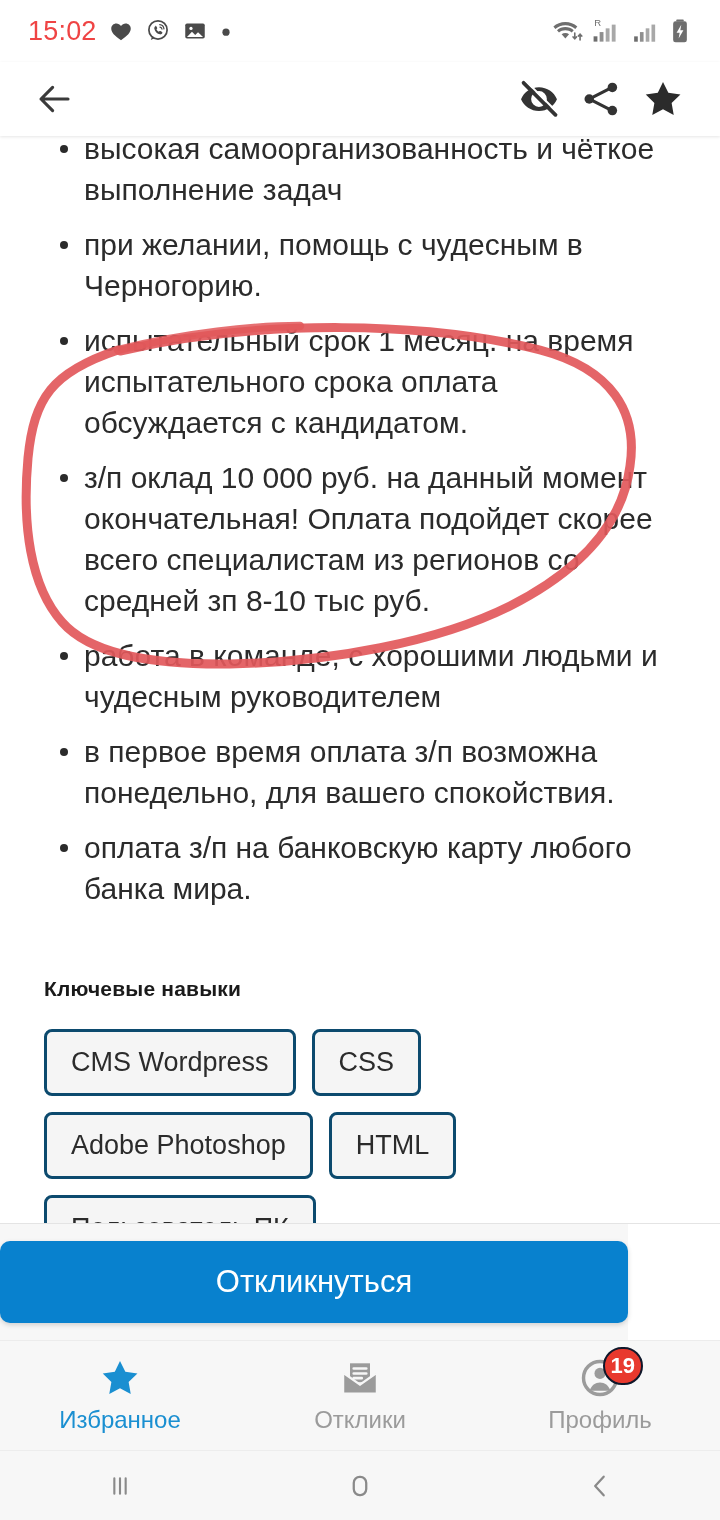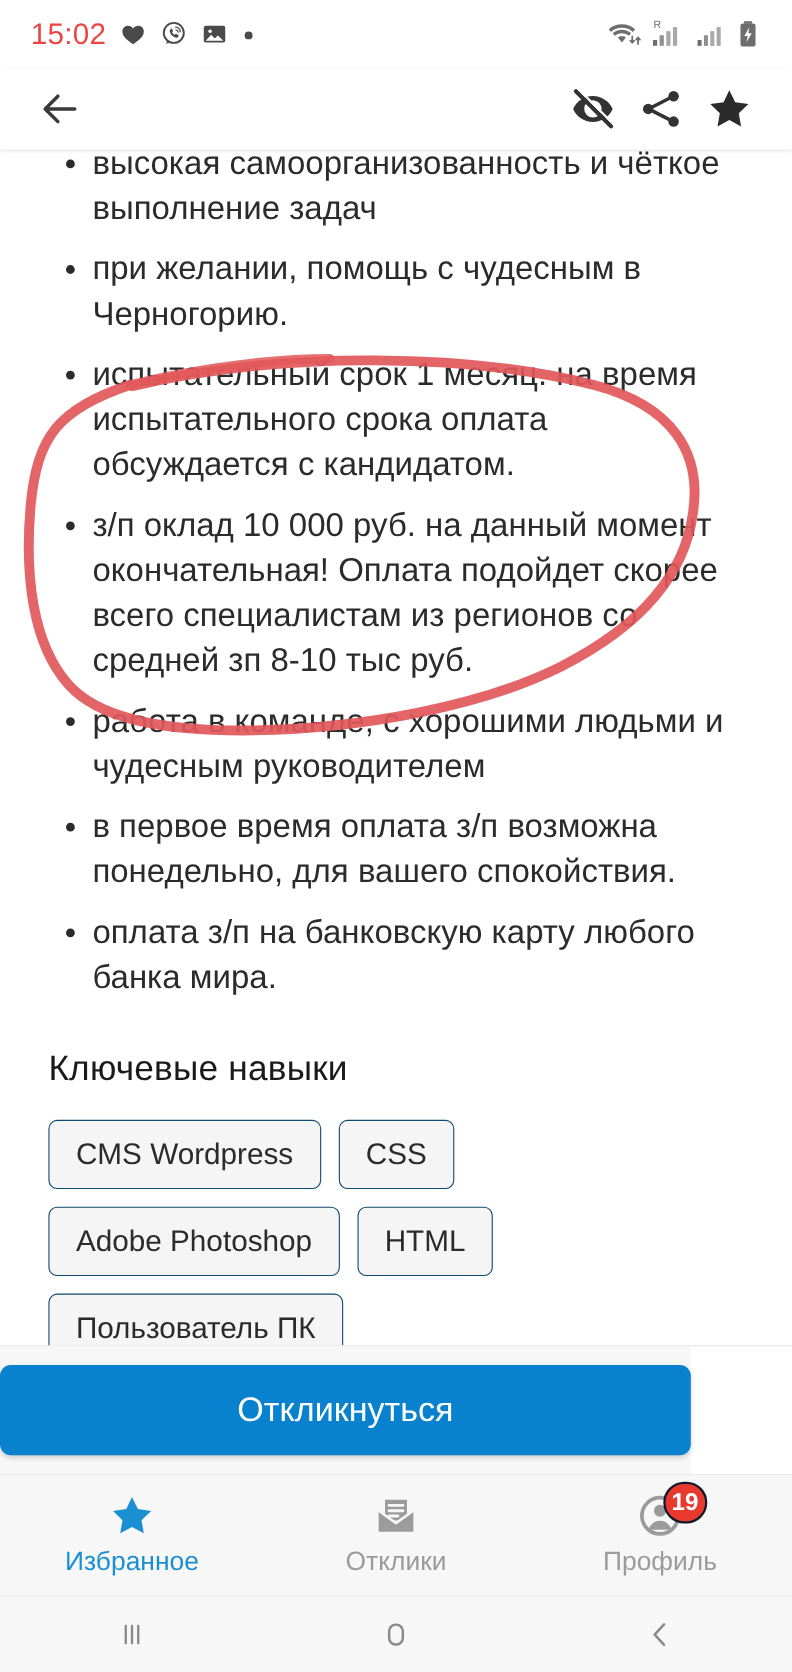--- a/index.html
+++ b/index.html
@@ -48,27 +48,27 @@
     font-size:30px;
     line-height:41px;
     color:#2b2b2b;
   }
   ul.bullets li:before {
     content:""; position:absolute; left:16px; top:17px;
     width:8px; height:8px; border-radius:50%; background:#2b2b2b;
   }
 
   h2.section-title {
-    font-size:32px; font-weight:normal; color:#1a1a1a;
-    margin-top:44px; margin-bottom:28px; letter-spacing:.2px;
+    font-size:21px; font-weight:bold; color:#1a1a1a;
+    margin-top:68px; margin-bottom:28px; letter-spacing:.2px;
   }
 
   .tags { display:flex; flex-wrap:wrap; gap:16px; }
   .tag {
-    background:#f5f5f5; border:1px solid #0c4a6e; border-radius:8px;
+    background:#f5f5f5; border:3px solid #0c4a6e; border-radius:8px;
     padding:17px 24px; font-size:27px; color:#2b2b2b; line-height:1;
     white-space:nowrap;
   }
 
   
   .annot { position:absolute; top:136px; left:0; width:720px; height:1087px; pointer-events:none; z-index:5; }
 
   
   .divider { position:absolute; top:1223px; left:0; width:720px; height:1px; background:#e4e4e4; }
   .applybar {

